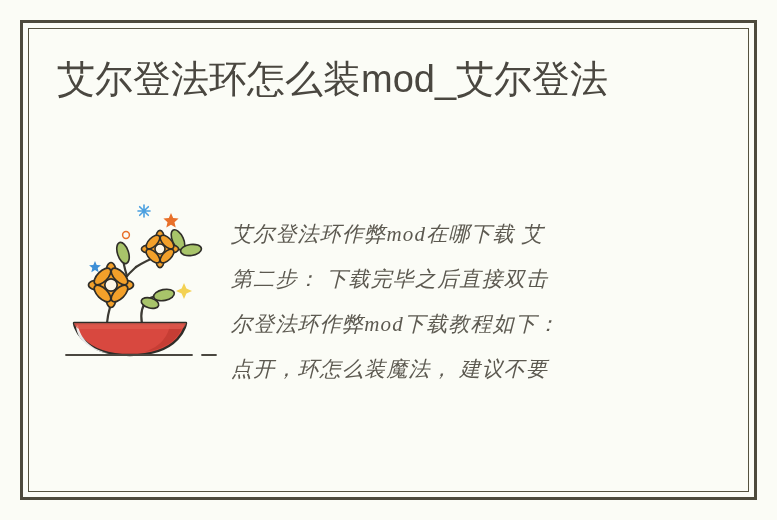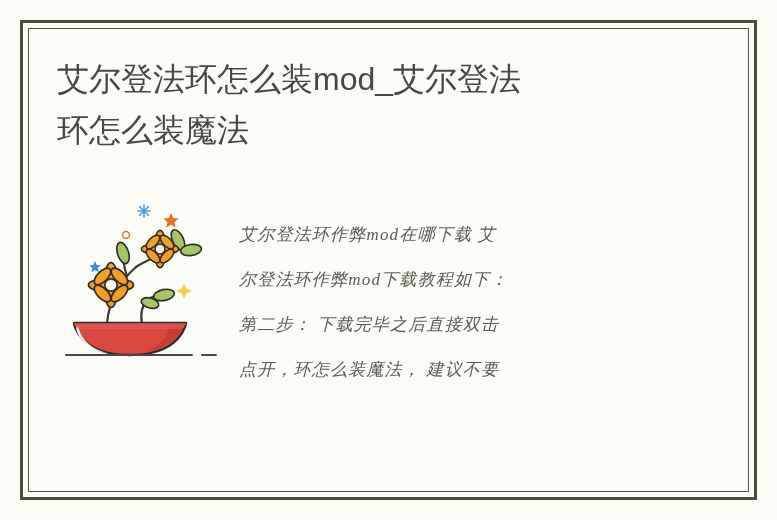--- a/index.html
+++ b/index.html
@@ -46,21 +46,21 @@
   
   .title-block {
     position: absolute;
     left: 57px;
     top: 54px;
     width: 620px;
   }
 
   .title-line {
     font-family: "Liberation Sans", "DejaVu Sans", sans-serif;
-    font-size: 32px;
+    font-size: 38px;
     line-height: 51px;
     color: #4a4740;
     letter-spacing: 0px;
     white-space: nowrap;
     font-weight: 400;
   }
 
   
   .illustration {
     position: absolute;
@@ -76,41 +76,39 @@
   
   .body-text {
     position: absolute;
     left: 231px;
     top: 212px;
     width: 430px;
   }
 
   .body-line {
     font-family: "Liberation Serif", "DejaVu Serif", serif;
-    font-size: 17px;
+    font-size: 21px;
     line-height: 45px;
     color: #5c5950;
     letter-spacing: 1.2px;
     white-space: nowrap;
     font-style: italic;
     font-weight: 400;
-    margin-left: 8px;
   }
 </style>
 </head>
 <body>
 
 <div class="page">
 
   <div class="frame-outer"></div>
   <div class="frame-inner"></div>
 
   <div class="title-block">
     <div class="title-line">艾尔登法环怎么装mod_艾尔登法</div>
-    <div class="title-line">环怎么装魔法</div>
   </div>
 
   <div class="illustration">
     <svg width="160" height="170" viewBox="0 0 160 170" xmlns="http://www.w3.org/2000/svg">
 
       <g>
         <g stroke="#4a9fe0" stroke-width="1.6" stroke-linecap="round" fill="none">
           <line x1="84" y1="10" x2="84" y2="22"></line>
           <line x1="78" y1="16" x2="90" y2="16"></line>
           <line x1="79.7" y1="11.7" x2="88.3" y2="20.3"></line>
@@ -190,18 +188,18 @@
       <g stroke="#4a4740" stroke-width="1.8" stroke-linecap="round">
         <line x1="6" y1="160" x2="132" y2="160"></line>
         <line x1="142" y1="160" x2="156" y2="160"></line>
       </g>
 
     </svg>
   </div>
 
   <div class="body-text">
     <div class="body-line">艾尔登法环作弊mod在哪下载 艾</div>
+    <div class="body-line">第二步： 下载完毕之后直接双击</div>
     <div class="body-line">尔登法环作弊mod下载教程如下：</div>
-    <div class="body-line">第二步： 下载完毕之后直接双击</div>
     <div class="body-line">点开，环怎么装魔法， 建议不要</div>
   </div>
 
 </div>
 
 </body></html>

